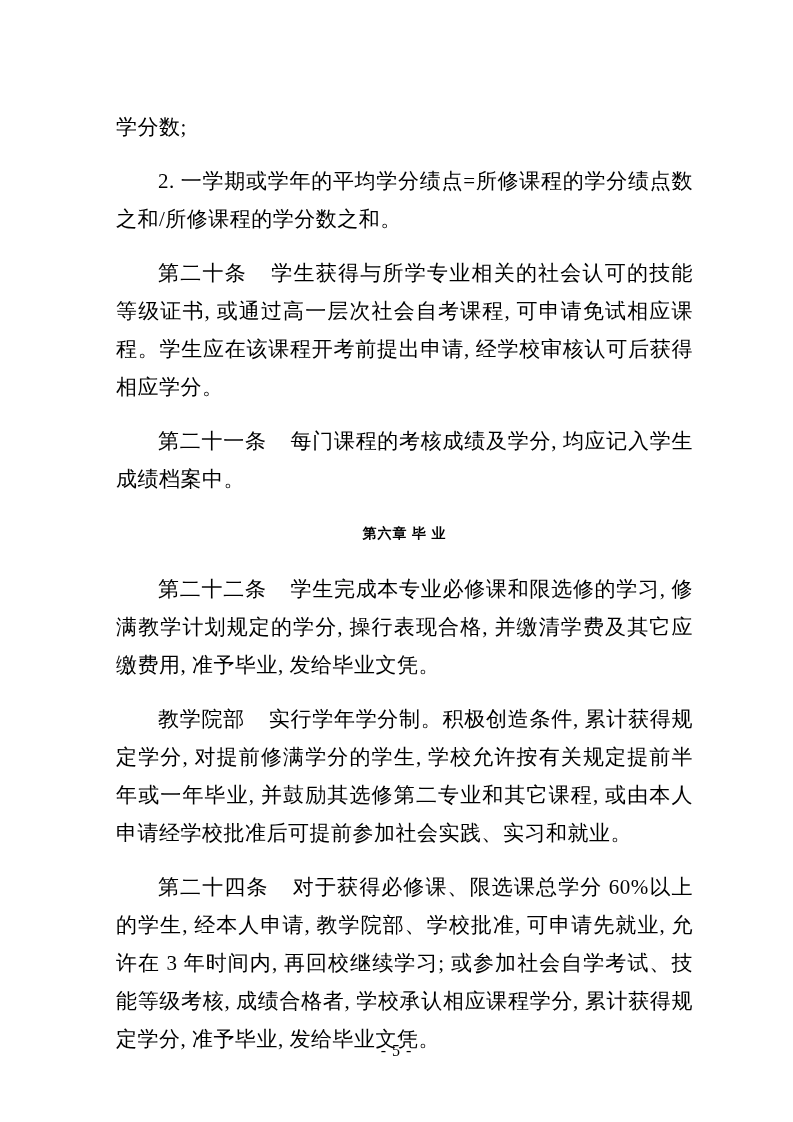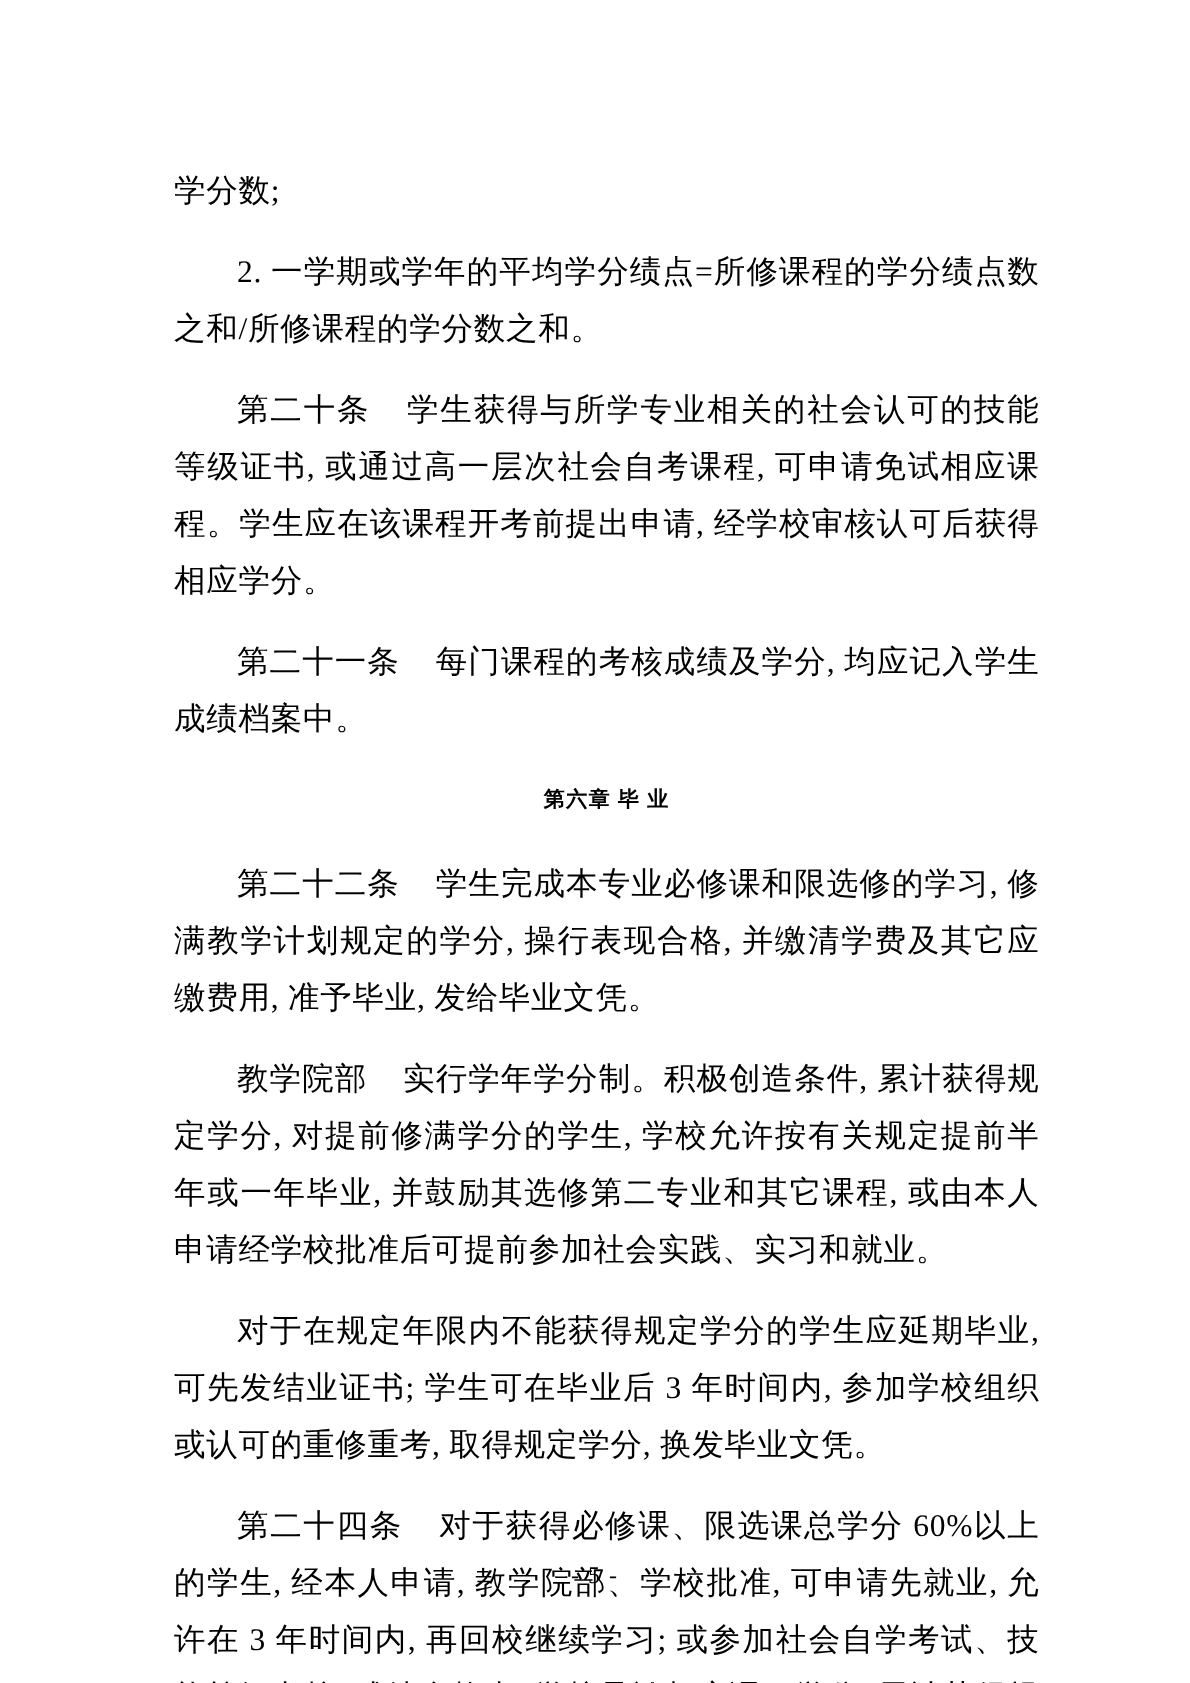--- a/index.html
+++ b/index.html
@@ -84,23 +84,20 @@
     <p class="indent">
       <span class="article-label">第二十二条</span>
       <span>学生完成本专业必修课和限选修的学习, 修满教学计划规定的学分, 操行表现合格, 并缴清学费及其它应缴费用, 准予毕业, 发给毕业文凭。</span>
     </p>
 
     <p class="indent">
       <span class="article-label">教学院部</span>
       <span>实行学年学分制。积极创造条件, 累计获得规定学分, 对提前修满学分的学生, 学校允许按有关规定提前半年或一年毕业, 并鼓励其选修第二专业和其它课程, 或由本人申请经学校批准后可提前参加社会实践、实习和就业。</span>
     </p>
 
-    <p class="indent">
-      <span>对于在规定年限内不能获得规定学分的学生应延期毕业, 可先发结业证书; 学生可在毕业后 3 年时间内, 参加学校组织或认可的重修重考, 取得规定学分, 换发毕业文凭。</span>
-    </p>
 
     <p class="indent">
       <span class="article-label">第二十四条</span>
       <span>对于获得必修课、限选课总学分 60%以上的学生, 经本人申请, 教学院部、学校批准, 可申请先就业, 允许在 3 年时间内, 再回校继续学习; 或参加社会自学考试、技能等级考核, 成绩合格者, 学校承认相应课程学分, 累计获得规定学分, 准予毕业, 发给毕业文凭。</span>
     </p>
 
   </div>
 
   <div class="footer">
     <span>- 5 -</span>

